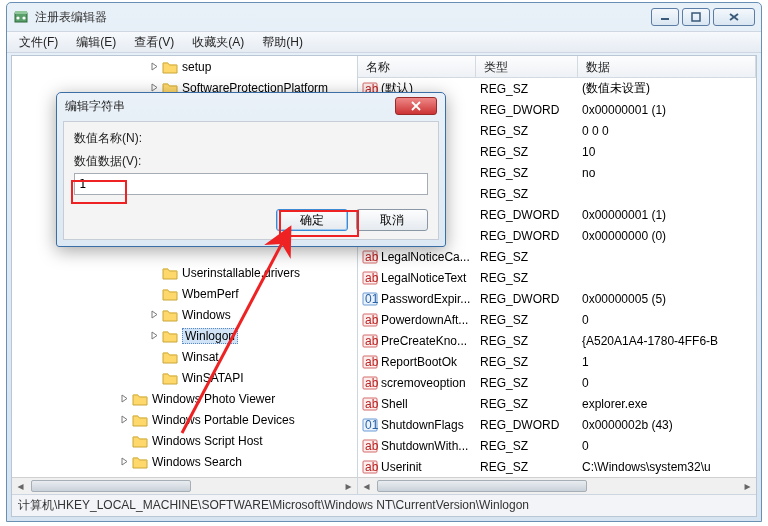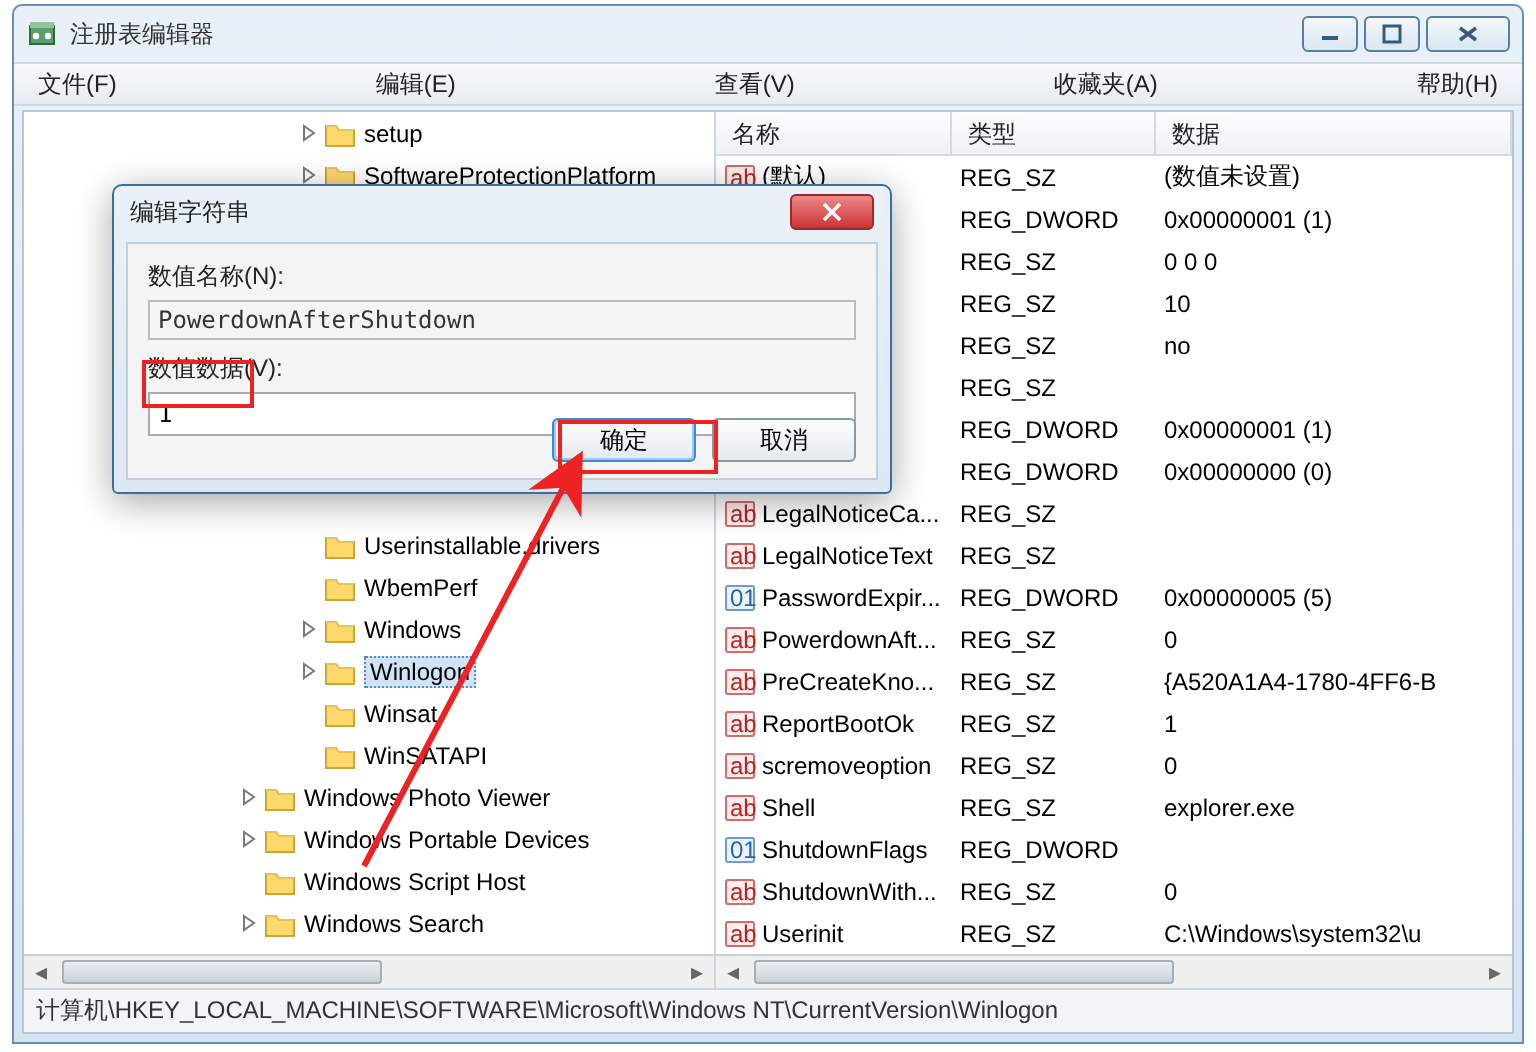--- a/index.html
+++ b/index.html
@@ -8,21 +8,21 @@
 
 .window { position: absolute; left: 6px; top: 2px; width: 756px; height: 520px; border: 1px solid #6a8fb5; background: linear-gradient(#e8f0f8, #d6e4f2); border-radius: 5px 5px 0 0; }
 .titlebar { height: 28px; display: flex; align-items: center; padding: 0 6px; }
 .titlebar .icon { width: 16px; height: 16px; margin-right: 6px; }
 .titlebar .title { flex: 1; color: #333; }
 .caption-btns { display: flex; gap: 3px; }
 .caption-btn { width: 28px; height: 18px; border: 1px solid #5a7ca5; background: linear-gradient(#f4f8fc, #d9e6f2); border-radius: 3px; display: flex; align-items: center; justify-content: center; color: #3a5a7a; cursor: default; }
 .caption-btn.close { width: 42px; }
 .caption-btn svg { pointer-events: none; }
 
-.menubar { height: 22px; background: linear-gradient(#f7f9fc, #e6ecf3); border-top: 1px solid #cfd8e2; border-bottom: 1px solid #cfd8e2; display: flex; align-items: center; padding: 0 4px; gap: 2px; justify-content: space-between; }
+.menubar { height: 22px; background: linear-gradient(#f7f9fc, #e6ecf3); border-top: 1px solid #cfd8e2; border-bottom: 1px solid #cfd8e2; display: flex; align-items: center; padding: 0 4px; gap: 2px; }
 .menu-item { padding: 2px 8px; color: #222; }
 
 .client { position: absolute; left: 4px; top: 52px; right: 4px; bottom: 4px; background: #fff; border: 1px solid #b9c6d4; display: flex; flex-direction: column; }
 .panes { flex: 1; display: flex; overflow: hidden; }
 .tree-pane { width: 346px; border-right: 1px solid #cdd6e0; position: relative; overflow: hidden; }
 .list-pane { flex: 1; position: relative; overflow: hidden; }
 
 .tree { padding: 4px 0 0 0; }
 .tree-row { display: flex; align-items: center; height: 21px; white-space: nowrap; }
 .tw { display: inline-block; }
@@ -450,20 +450,21 @@
             </div>
             <div class="list-row">
               <div class="cell c-name">
                 <span class="val-icon"><svg width="16" height="16">
                     <rect x="1" y="2" width="14" height="12" rx="1" fill="#eaf2fb" stroke="#6a9bd4"></rect>
                     <text x="3" y="12" font-size="8" fill="#2a62a6" font-family="Arial">011</text>
                   </svg></span>
                 <span>ShutdownFlags</span>
               </div>
               <div class="cell c-type">REG_DWORD</div>
+              <div class="cell c-data">0x0000002b (43)</div>
             </div>
             <div class="list-row">
               <div class="cell c-name">
                 <span class="val-icon"><svg width="16" height="16">
                     <rect x="1" y="2" width="14" height="12" rx="1" fill="#fdeeee" stroke="#d46a6a"></rect>
                     <text x="3" y="12" font-size="8" fill="#b22" font-family="Arial">ab</text>
                   </svg></span>
                 <span>ShutdownWith...</span>
               </div>
               <div class="cell c-type">REG_SZ</div>
@@ -501,21 +502,20 @@
     <span class="dlg-title">编辑字符串</span>
     <div class="dlg-close">
       <svg width="14" height="10">
           <line x1="3" y1="1" x2="11" y2="9" stroke="#fff" stroke-width="1.8"></line>
           <line x1="11" y1="1" x2="3" y2="9" stroke="#fff" stroke-width="1.8"></line>
         </svg>
     </div>
   </div>
   <div class="dlg-body">
     <div class="dlg-label">数值名称(N):</div>
-    <input class="dlg-field-ro" readonly="" value="PowerdownAfterShutdown" style="">
     <div class="dlg-label" style="margin-top:6px;">数值数据(V):</div>
     <input class="dlg-field" value="1" style="">
     <div class="dlg-buttons">
       <div class="dlg-btn default">确定</div>
       <div class="dlg-btn">取消</div>
     </div>
   </div>
   <div class="red-box" style="left:14px; top:87px; width:56px; height:24px;"></div>
   <div class="red-box" style="left:222px; top:117px; width:80px; height:27px;"></div>
 </div>

